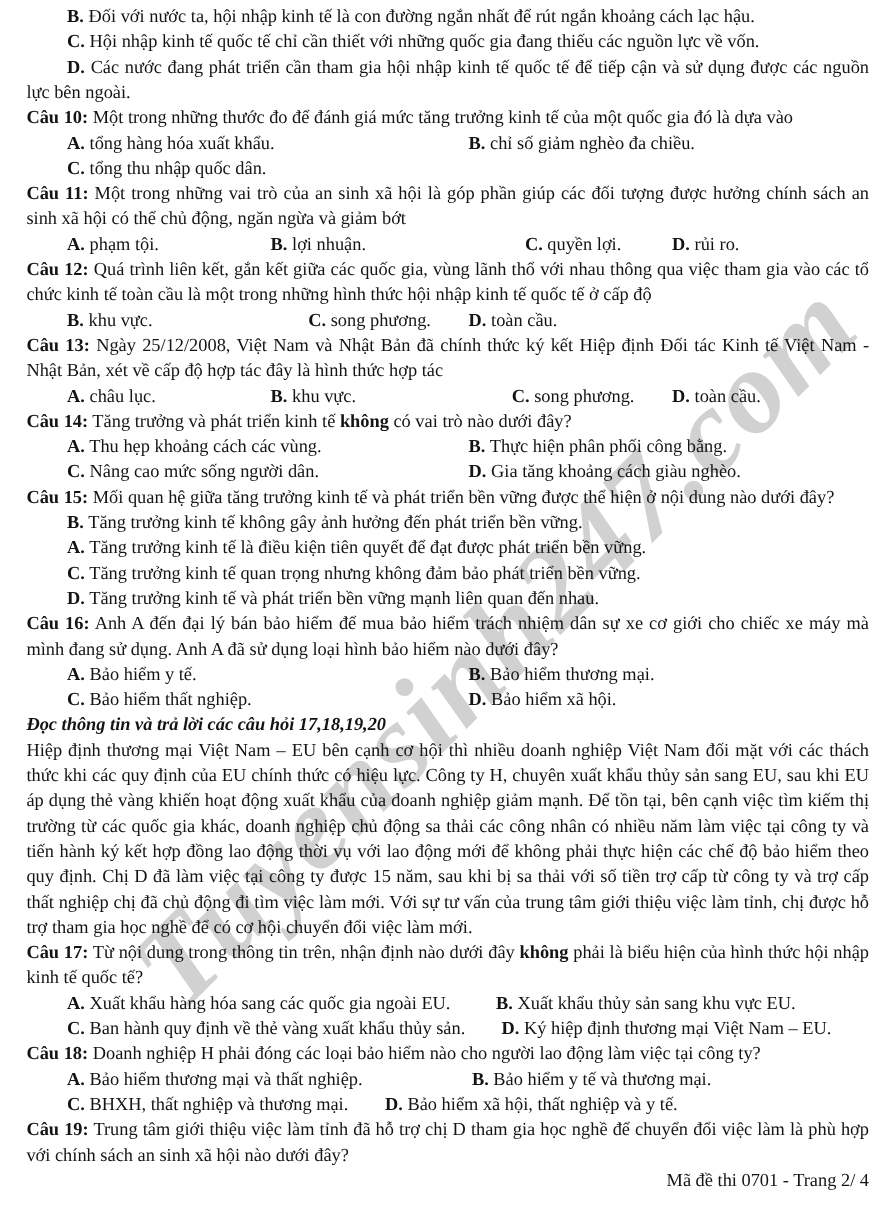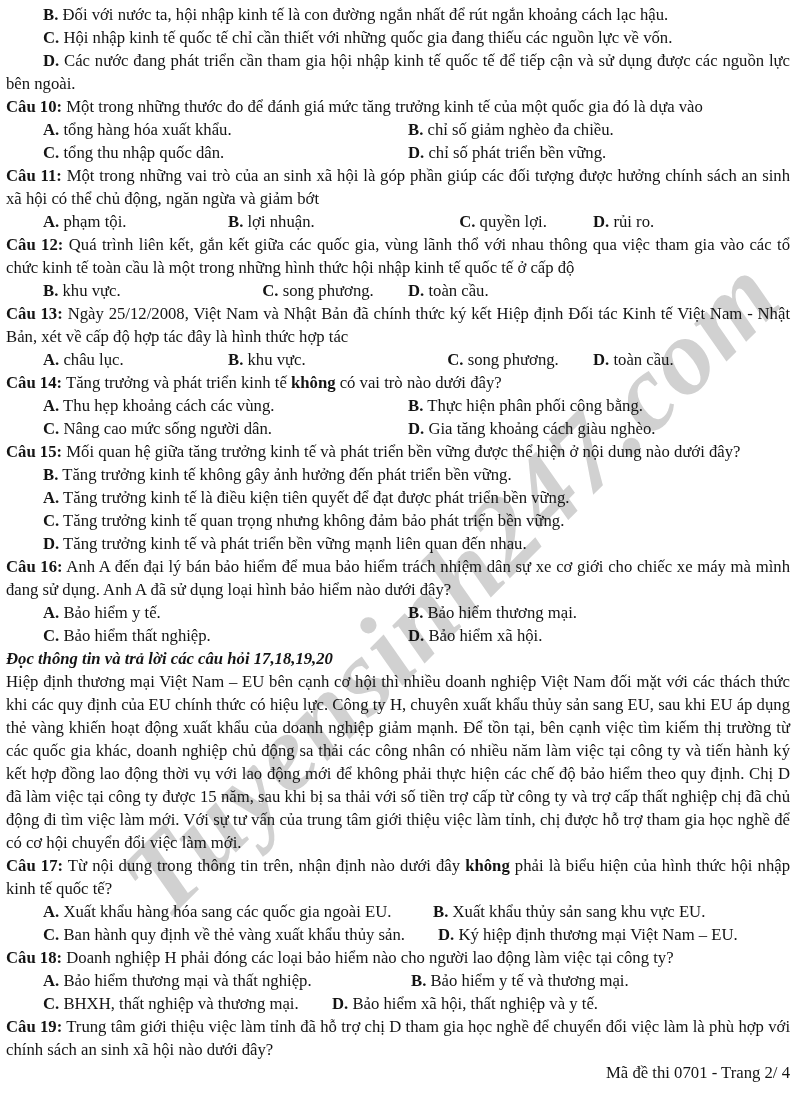--- a/index.html
+++ b/index.html
@@ -12,21 +12,21 @@
   .page { position:relative; width:800px; height:1119px; overflow:hidden; background:#fff; }
   .watermark {
     position:absolute; left:-55px; top:575px; width:1010px;
     text-align:center; white-space:nowrap;
     font-weight:bold; font-style:italic;
     font-size:108px; letter-spacing:2px;
     color:#c9c9c9; opacity:0.85;
     transform:rotate(-45deg);
     z-index:0; pointer-events:none;
   }
-  .content { position:relative; z-index:1; padding:3px 10px 0 6px; }
+  .content { position:relative; z-index:1; padding:3px 10px 0 24px; }
   p { margin:0; }
   .q { text-align:justify; }
   .opt-indent { padding-left:37px; }
   .wrap-opt { text-indent:37px; text-align:justify; }
   .row { display:flex; padding-left:37px; white-space:nowrap; }
   .row .c { flex:0 0 auto; }
   .w185{ width:185px; } .w180{ width:180px;text-align:center; } .w365{ width:365px; }
   .w390{ width:390px; } .w395{ width:395px; } .w368{ width:368px; } .w289{ width:289px; }
   .heading { font-weight:bold; font-style:italic; }
   .passage { text-align:justify; }
@@ -44,21 +44,20 @@
     <p class="opt-indent"><b>C.</b> <span>Hội nhập kinh tế quốc tế chỉ cần thiết với những quốc gia đang thiếu các nguồn lực về vốn.</span></p>
     <p class="wrap-opt"><b>D.</b> <span>Các nước đang phát triển cần tham gia hội nhập kinh tế quốc tế để tiếp cận và sử dụng được các nguồn lực bên ngoài.</span></p>
 
     <p class="q"><b>Câu 10:</b> <span>Một trong những thước đo để đánh giá mức tăng trưởng kinh tế của một quốc gia đó là dựa vào</span></p>
     <div class="row">
       <span class="c w365"><b>A.</b> <span>tổng hàng hóa xuất khẩu.</span></span>
       <span class="c"><b>B.</b> <span>chỉ số giảm nghèo đa chiều.</span></span>
     </div>
     <div class="row">
       <span class="c w365"><b>C.</b> <span>tổng thu nhập quốc dân.</span></span>
-      <span class="c"><b>D.</b> <span>chỉ số phát triển bền vững.</span></span>
     </div>
 
     <p class="q"><b>Câu 11:</b> <span>Một trong những vai trò của an sinh xã hội là góp phần giúp các đối tượng được hưởng chính sách an sinh xã hội có thể chủ động, ngăn ngừa và giảm bớt</span></p>
     <div class="row">
       <span class="c w185"><b>A.</b> <span>phạm tội.</span></span>
       <span class="c w185"><b>B.</b> <span>lợi nhuận.</span></span>
       <span class="c w180"><b>C.</b> <span>quyền lợi.</span></span>
       <span class="c"><b>D.</b> <span>rủi ro.</span></span>
     </div>
 

